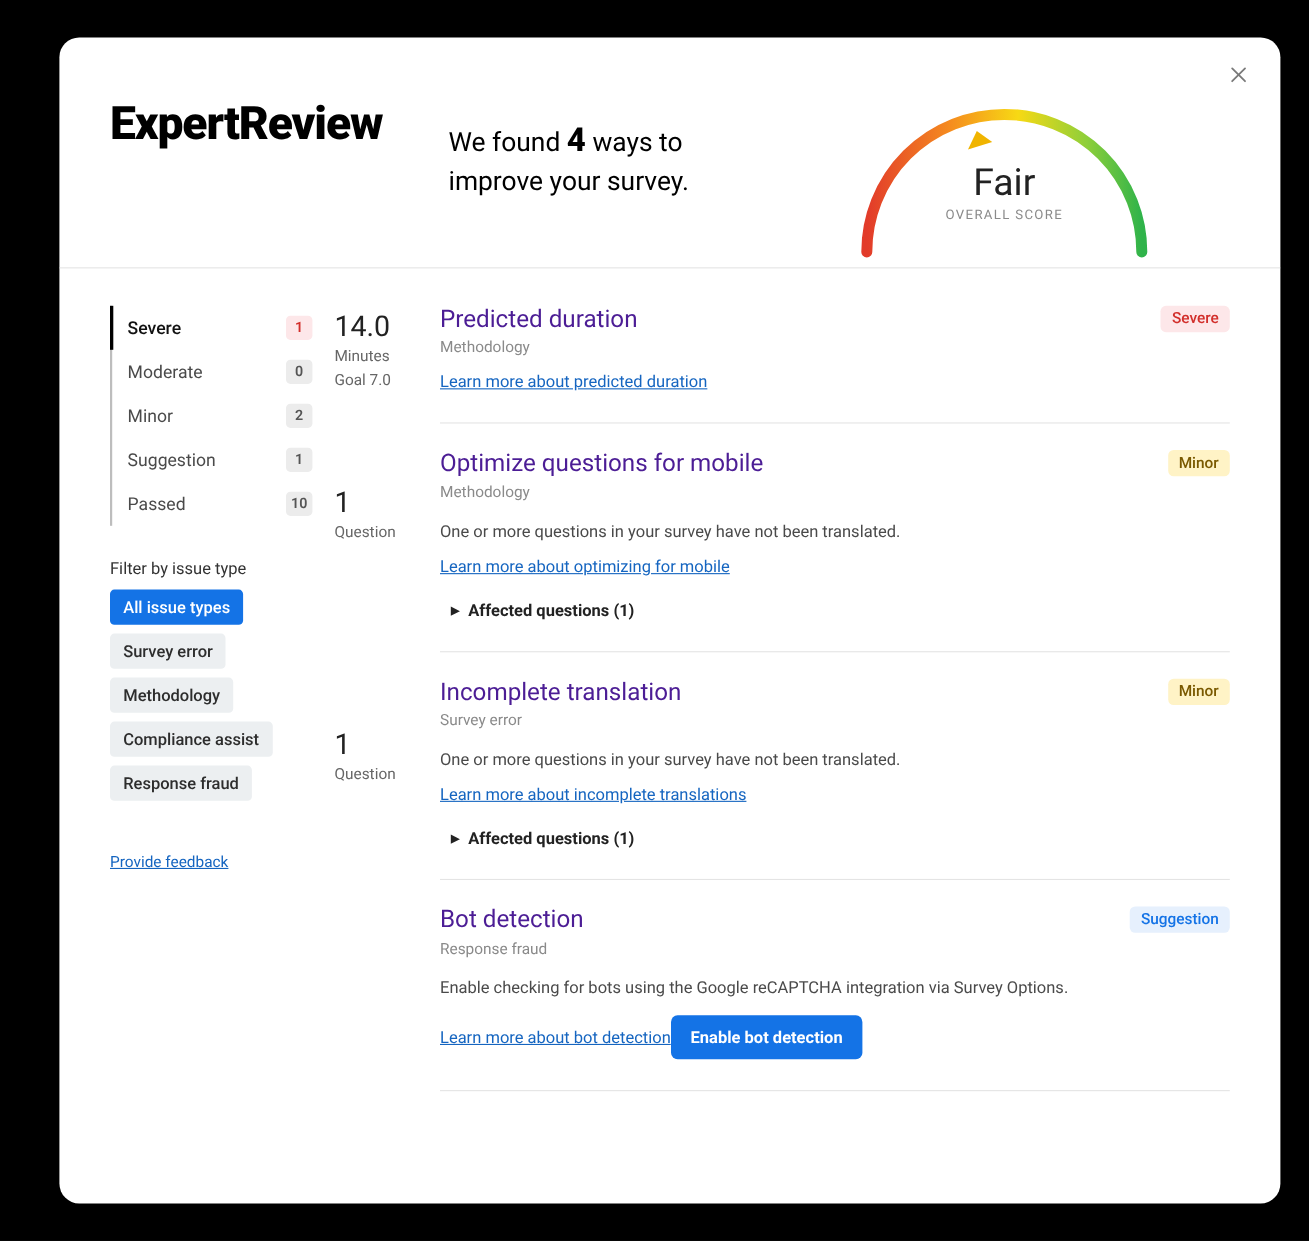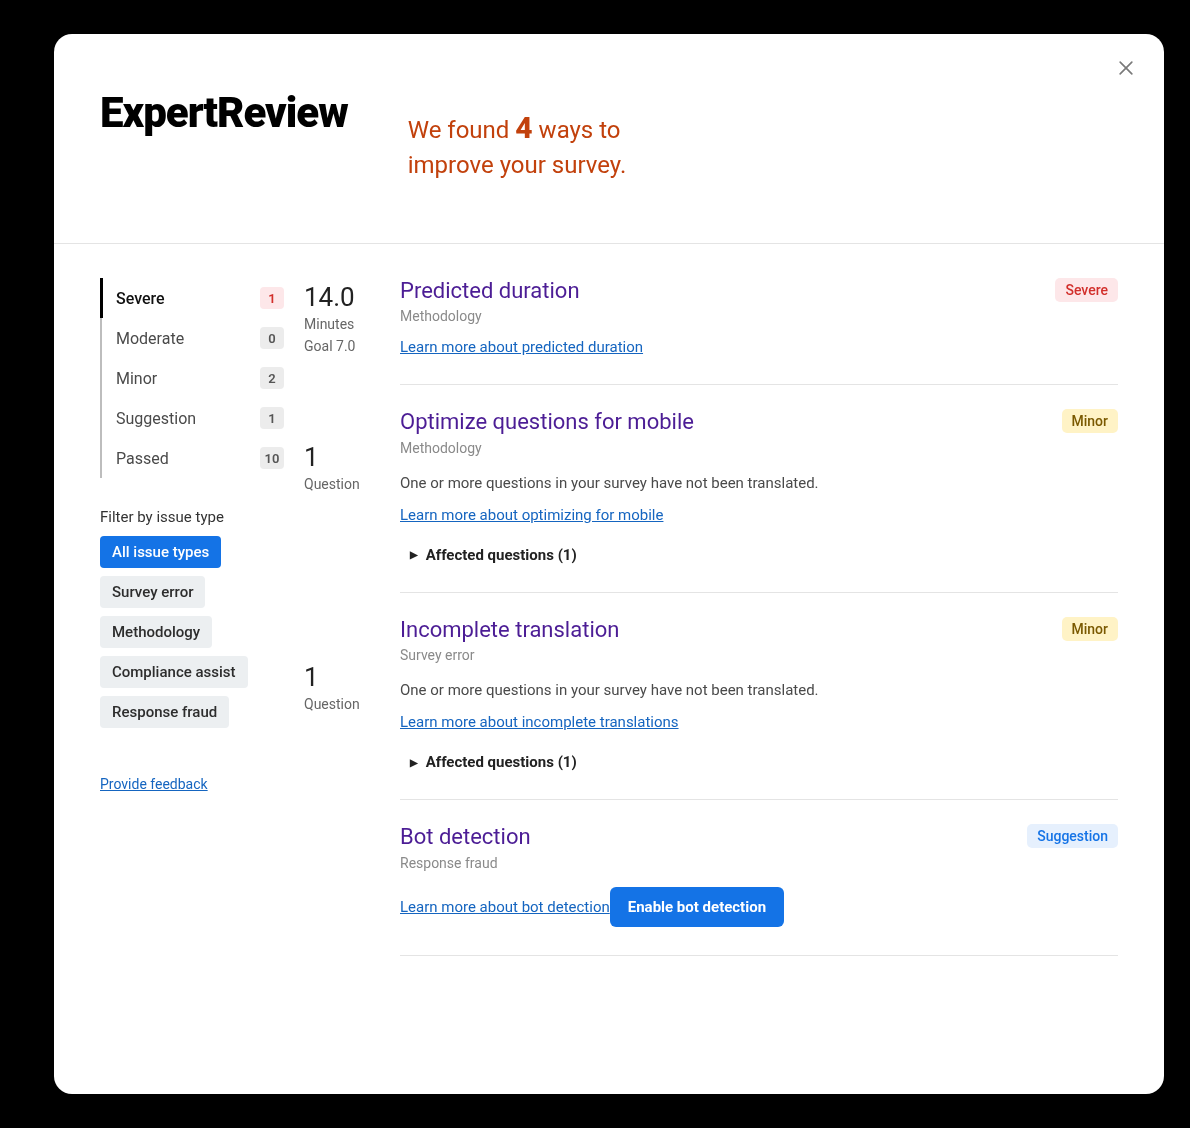--- a/index.html
+++ b/index.html
@@ -23,21 +23,21 @@
   .modal{
     width:1110px;height:1060px;background:#fff;border-radius:18px;position:relative;
     box-shadow:0 30px 60px rgba(0,0,0,.45);overflow:hidden;display:flex;flex-direction:column;margin-left:28px;
   }
   .close{position:absolute;top:24px;right:28px;color:#7a7a7a;cursor:pointer;}
   .close svg{width:20px;height:20px;display:block;}
 
   
   .header{padding:40px 46px 0 46px;border-bottom:1px solid var(--border);display:flex;gap:60px;height:210px;}
   .brand{font-weight:900;font-size:42px;line-height:1;color:#000;letter-spacing:-1px;margin-top:18px;white-space:nowrap;}
-  .summary{margin-top:34px;font-size:24px;line-height:1.35;color:#c2410c;max-width:220px;}
+  .summary{margin-top:34px;font-size:24px;line-height:1.35;color:#000000;max-width:220px;}
   .summary .num{font-weight:800;font-size:30px;}
   .gauge-wrap{margin-left:auto;width:290px;height:170px;position:relative;overflow:hidden;margin-right:60px;}
   .gauge-wrap svg{position:absolute;top:0;left:0;}
   .gauge-labels{position:absolute;top:72px;left:0;right:0;text-align:center;}
   .gauge-score{font-size:34px;color:#222;}
   .gauge-cap{font-size:12px;letter-spacing:1.2px;color:#8a8a8a;margin-top:2px;}
 
   
   .body{flex:1;display:flex;overflow:hidden;}
   .side{width:250px;padding:34px 20px 20px 46px;}
@@ -103,20 +103,40 @@
             <line x1="19" y1="5" x2="5" y2="19"></line>
         </svg>
       </span>
     </div>
 
     <div class="header">
       <div class="brand">ExpertReview</div>
       <div class="summary">
         <span>We found </span><span class="num">4</span><span> ways to improve your survey.</span>
       </div>
+      <div class="gauge-wrap">
+        <svg width="290" height="290" viewBox="0 0 290 290">
+          <defs>
+            <linearGradient id="arcgrad" x1="0%" y1="0%" x2="100%" y2="0%">
+              <stop offset="0%" stop-color="#e23b2a"></stop>
+              <stop offset="30%" stop-color="#f58b1f"></stop>
+              <stop offset="55%" stop-color="#f7d914"></stop>
+              <stop offset="80%" stop-color="#8ecf3a"></stop>
+              <stop offset="100%" stop-color="#2fb34a"></stop>
+            </linearGradient>
+          </defs>
+          <path d="M20 155 A125 125 0 0 1 270 155" fill="none" stroke="url(#arcgrad)" stroke-width="10" stroke-linecap="round"></path>
+
+          <polygon points="120,45 134,55 112,62" fill="#f0b400"></polygon>
+        </svg>
+        <div class="gauge-labels">
+          <div class="gauge-score">Fair</div>
+          <div class="gauge-cap">OVERALL SCORE</div>
+        </div>
+      </div>
     </div>
 
     <div class="body">
 
       <div class="side">
         <div class="sev-list" id="sev-list">
             <div class="row active">
               <span>Severe</span>
               <span class="count severe">1</span>
             </div>
@@ -192,18 +212,18 @@
             </div><div class="issue-desc">One or more questions in your survey have not been translated.</div><a class="issue-link">Learn more about incomplete translations</a><div class="affected">
               <span class="tri">▶</span>
               <span>Affected questions (1)</span>
             </div></div>
           <div class="issue"><div class="issue-head">
               <div>
                 <div class="issue-title">Bot detection</div>
                 <div class="issue-cat">Response fraud</div>
               </div>
               <span class="badge suggestion">Suggestion</span>
-            </div><a class="issue-link">Learn more about bot detection</a><button class="action-btn">Enable bot detection</button></div>
+            </div><div class="issue-desc">Enable checking for bots using the Google reCAPTCHA integration via Survey Options.</div><a class="issue-link">Learn more about bot detection</a><button class="action-btn">Enable bot detection</button></div>
         </div>
     </div>
 
   </div>
 </div>
 
 </body></html>

